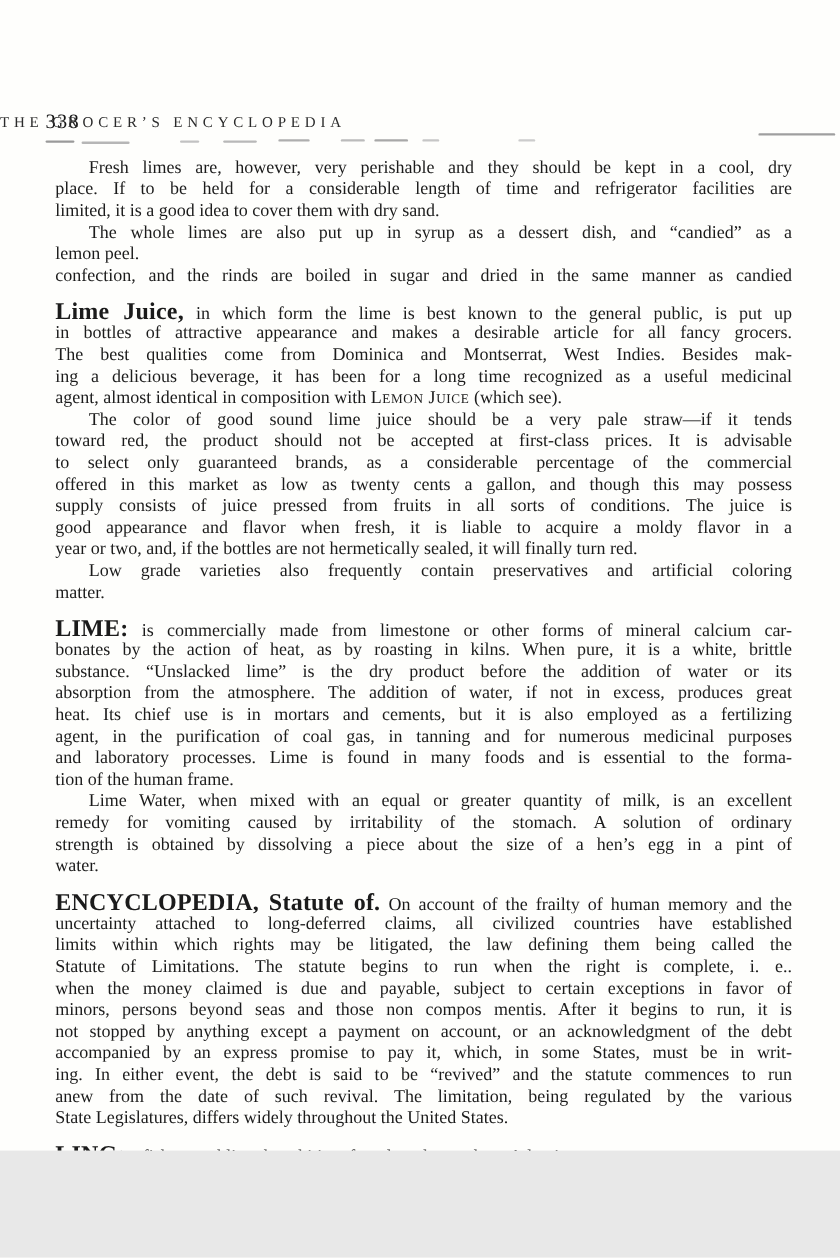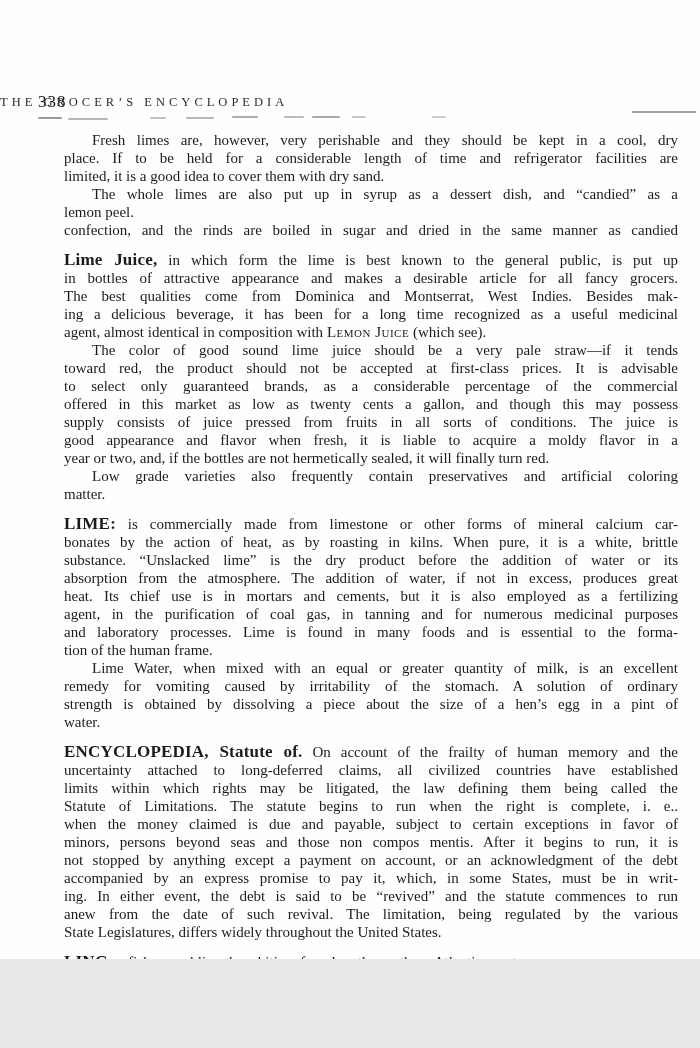--- a/index.html
+++ b/index.html
@@ -21,34 +21,34 @@
   .hdr-title{
     position:absolute;left:0;top:3px;width:700px;
     text-align:left;
     font-size:12.5px;letter-spacing:0.32em;
     color:#2b2b2b;
   }
   
   .dash{position:absolute;height:2px;border-radius:1px;}
   
   .body{
-    position:absolute;top:131px;left:64px;width:614px;
+    position:absolute;top:131px;left:46px;width:614px;
     font-size:15px;line-height:18px;
   }
   .entry{margin-bottom:12px;}
   .line{
     text-align:justify;
     text-align-last:justify;
     height:18px;overflow:hidden;
     white-space:normal;
   }
   .line.last{text-align-last:left;}
   .line.indent{padding-left:28px;}
   .run{font-style:normal;}
-  .run-b{font-weight:700;font-size:17px;letter-spacing:0.2px;}
+  .run-b{font-weight:700;font-size:20px;letter-spacing:0.2px;}
   .run-i{}
   .run-sc{font-variant:small-caps;letter-spacing:0.5px;margin-top:10px;}
   .speck{
     position:absolute;left:454px;top:1035px;width:3px;height:3px;
     background:#8a8a8a;border-radius:50%;
   }
 </style>
 </head>
 <body>
 

